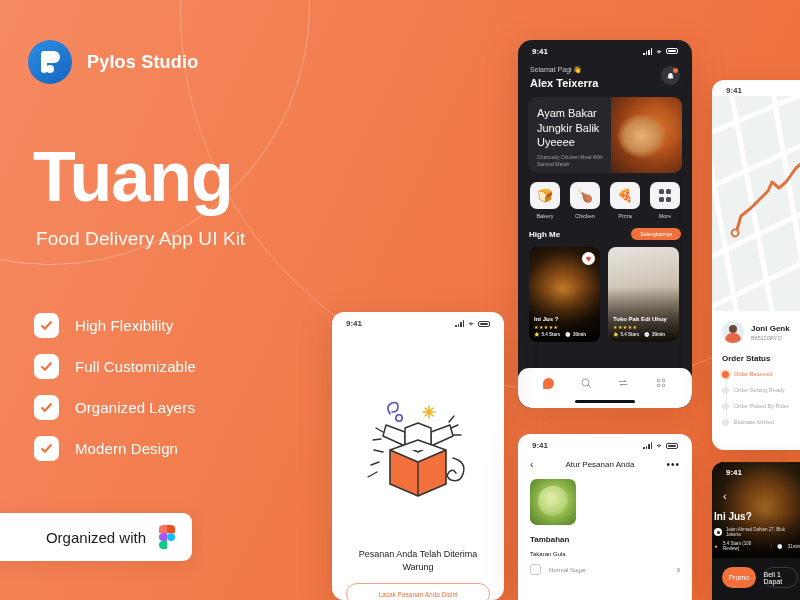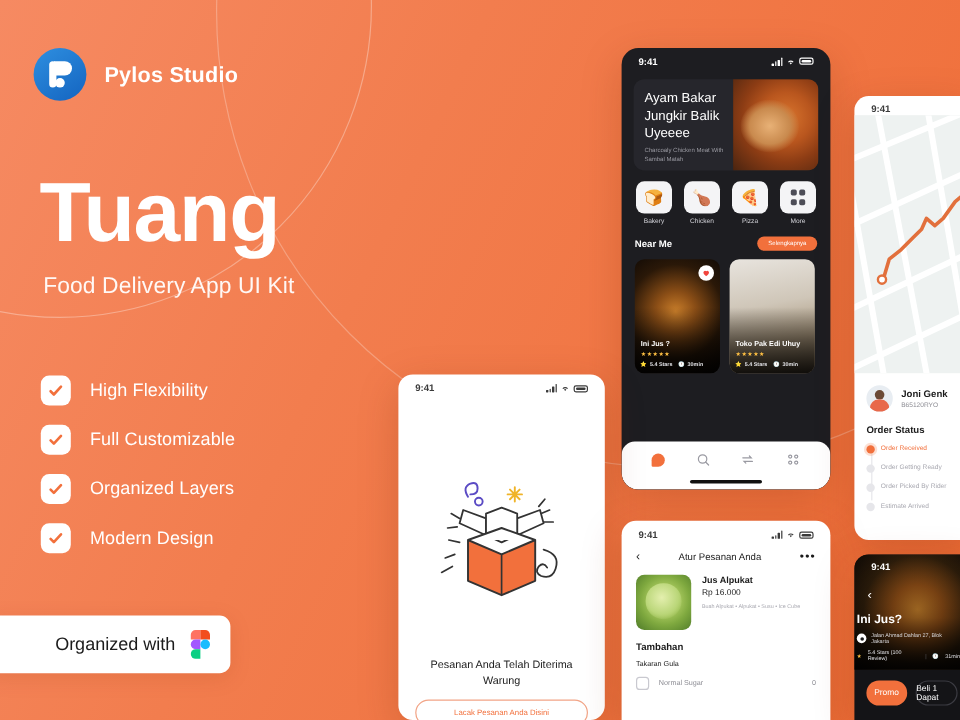--- a/index.html
+++ b/index.html
@@ -335,20 +335,31 @@
           <i></i>
           <i></i>
         </div>
       <svg class="sb-wifi" viewBox="0 0 16 12" fill="currentColor">
           <path d="M8 10.5l2-2.4a3 3 0 00-4 0zM8 6a5 5 0 013.4 1.3l1.2-1.4A7 7 0 008 4a7 7 0 00-4.6 1.9l1.2 1.4A5 5 0 018 6z"></path>
         </svg>
       <div class="sb-batt"></div>
     </div>
   </div>
 
+  <div class="pa-greet">
+    <div>
+      <div class="pa-greet-sm">Selamat Pagi 👋</div>
+      <div class="pa-greet-name">Alex Teixerra</div>
+    </div>
+    <div class="pa-bell">
+      <svg viewBox="0 0 24 24" fill="#fff">
+          <path d="M12 22a2 2 0 002-2h-4a2 2 0 002 2zm6-6V11a6 6 0 10-12 0v5l-2 2v1h16v-1z"></path>
+        </svg>
+    </div>
+  </div>
 
   <div class="pa-card">
     <div class="pa-card-txt">
       <div class="pa-card-title">Ayam Bakar Jungkir Balik Uyeeee</div>
       <div class="pa-card-desc">Charcoaly Chicken Meat With Sambal Matah</div>
       <div class="pa-card-pill">Selengkapnya</div>
     </div>
     <div class="pa-card-img"></div>
   </div>
 
@@ -372,21 +383,21 @@
             <i></i>
             <i></i>
             <i></i>
           </div>
       </div>
       <div class="pa-cat-label">More</div>
     </div>
   </div>
 
   <div class="pa-near">
-    <div class="pa-near-t">Near Me</div>
+    <div class="pa-near-t">High Me</div>
     <div class="pa-near-pill">Selengkapnya</div>
   </div>
 
   <div class="pa-rests">
     <div class="pa-rest pa-rest-1">
       <div class="pa-heart">
         <svg viewBox="0 0 24 24" fill="#F2453D">
             <path d="M12 21s-8-5.1-8-10.2A4.8 4.8 0 0112 7a4.8 4.8 0 018 3.8C20 15.9 12 21 12 21z"></path>
           </svg>
       </div>
@@ -551,25 +562,20 @@
   </div>
 
   <div class="pd-head">
     <div class="pd-back">‹</div>
     <div class="pd-head-title">Atur Pesanan Anda</div>
     <div class="pd-dots">•••</div>
   </div>
 
   <div class="pd-item">
     <div class="pd-thumb"></div>
-    <div>
-      <div class="pd-item-name">Jus Alpukat</div>
-      <div class="pd-item-price">Rp 16.000</div>
-      <div class="pd-item-desc">Buah Alpukat • Alpukat • Susu • Ice Cube</div>
-    </div>
   </div>
 
   <div class="pd-section">Tambahan</div>
   <div class="pd-sub">Takaran Gula</div>
   <div class="pd-opt">
     <div class="pd-cb"></div>
     <div class="pd-opt-label">Normal Sugar</div>
     <div class="pd-opt-price">0</div>
   </div>
 </div>

